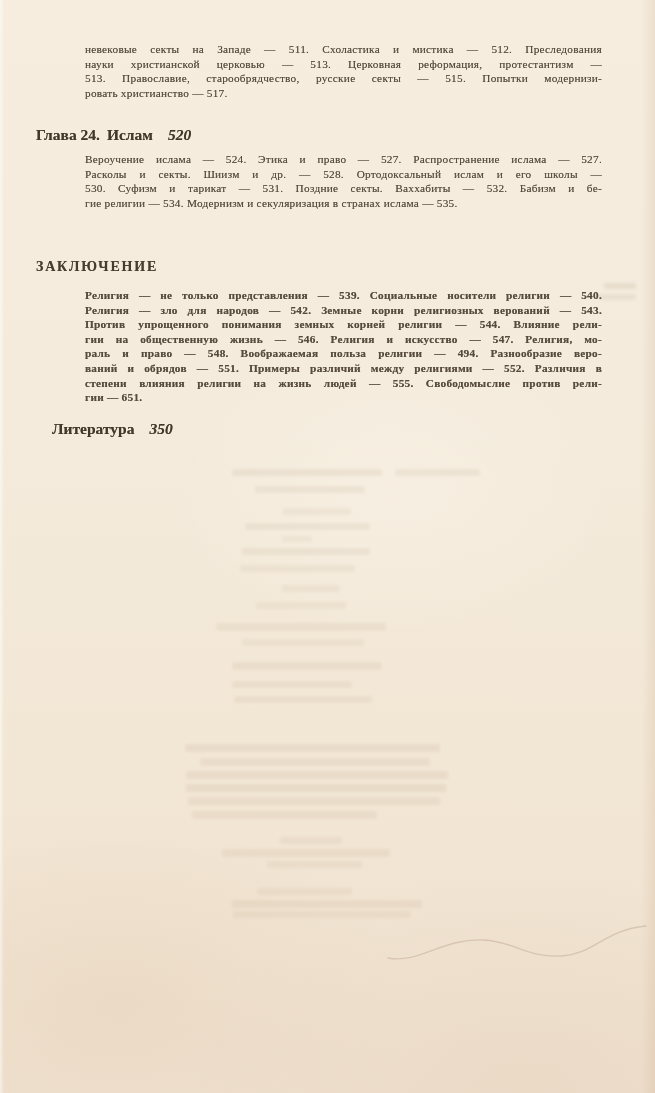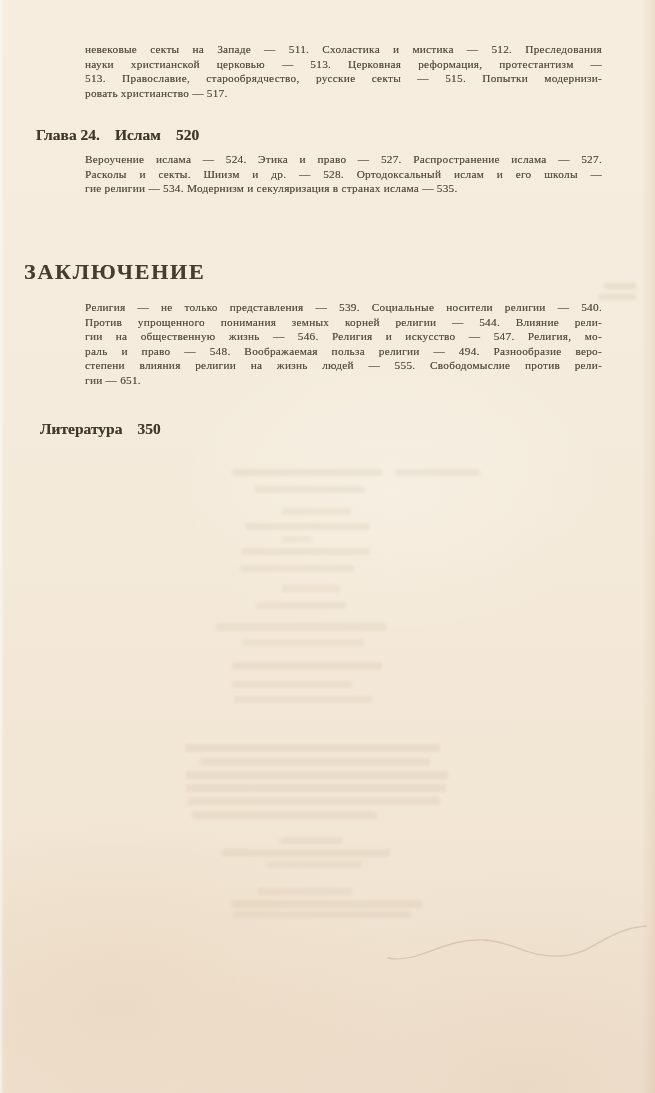--- a/index.html
+++ b/index.html
@@ -27,25 +27,25 @@
   }
   .pline{text-align:justify;text-align-last:justify;}
   .pline.last{text-align-last:left;}
   
   .chapter-heading{
     position:absolute;left:36px;white-space:nowrap;
     font-size:15.5px;color:#41382b;
     text-shadow:0 0 .5px rgba(65,56,43,.6);
   }
   .ch-label{font-weight:600;margin-top:36px;}
-  .ch-title{font-weight:700;margin-left:15px;}
-  .ch-page{font-weight:700;margin-left:15px;}
+  .ch-title{font-weight:700;margin-left:7px;}
+  .ch-page{font-weight:700;margin-left:15px;font-style:italic;}
   .section-heading{
-    position:absolute;left:24px;white-space:nowrap;
-    font-size:22px;font-weight:600;letter-spacing:1.8px;
+    position:absolute;left:36px;white-space:nowrap;
+    font-size:14px;font-weight:600;letter-spacing:1.8px;
     color:#463d2f;text-shadow:0 0 .6px rgba(70,61,47,.6);
   }
   
   .ghost-layer{position:absolute;inset:0;pointer-events:none;}
   .ghost{
     position:absolute;background:#9b7e5e;
     filter:blur(1.6px);border-radius:2px;
   }
   .smudge-curve{position:absolute;left:358px;top:902px;pointer-events:none;}
 </style>
@@ -97,31 +97,34 @@
       <div class="pline last">ровать христианство — 517.</div>
     </div>
 
   <div class="chapter-heading" style="top:126px;">
     <span class="ch-label">Глава 24.</span><span class="ch-title">Ислам</span><span class="ch-page">520</span>
   </div>
 
   <div class="para" style="top:152px;">
       <div class="pline">Вероучение ислама — 524. Этика и право — 527. Распространение ислама — 527.</div>
       <div class="pline">Расколы и секты. Шиизм и др. — 528. Ортодоксальный ислам и его школы —</div>
+      <div class="pline">530. Суфизм и тарикат — 531. Поздние секты. Ваххабиты — 532. Бабизм и бе-</div>
       <div class="pline last">гие религии — 534. Модернизм и секуляризация в странах ислама — 535.</div>
     </div>
 
   <div class="section-heading" style="top:259px;">ЗАКЛЮЧЕНИЕ</div>
 
-  <div class="para" style="top:300px;">
+  <div class="para" style="top:288px;font-weight:bold;">
       <div class="pline">Религия — не только представления — 539. Социальные носители религии — 540.</div>
+      <div class="pline">Религия — зло для народов — 542. Земные корни религиозных верований — 543.</div>
       <div class="pline">Против упрощенного понимания земных корней религии — 544. Влияние рели-</div>
       <div class="pline">гии на общественную жизнь — 546. Религия и искусство — 547. Религия, мо-</div>
       <div class="pline">раль и право — 548. Воображаемая польза религии — 494. Разнообразие веро-</div>
+      <div class="pline">ваний и обрядов — 551. Примеры различий между религиями — 552. Различия в</div>
       <div class="pline">степени влияния религии на жизнь людей — 555. Свободомыслие против рели-</div>
       <div class="pline last">гии — 651.</div>
     </div>
 
   <div class="chapter-heading" style="top:420px;">
-    <span class="ch-title" style="margin-left:4px;text-align:center;">Литература</span><span class="ch-page">350</span>
+    <span class="ch-title" style="margin-left:16px;text-align:center;">Литература</span><span class="ch-page">350</span>
   </div>
 
 </div>
 
 </body></html>

